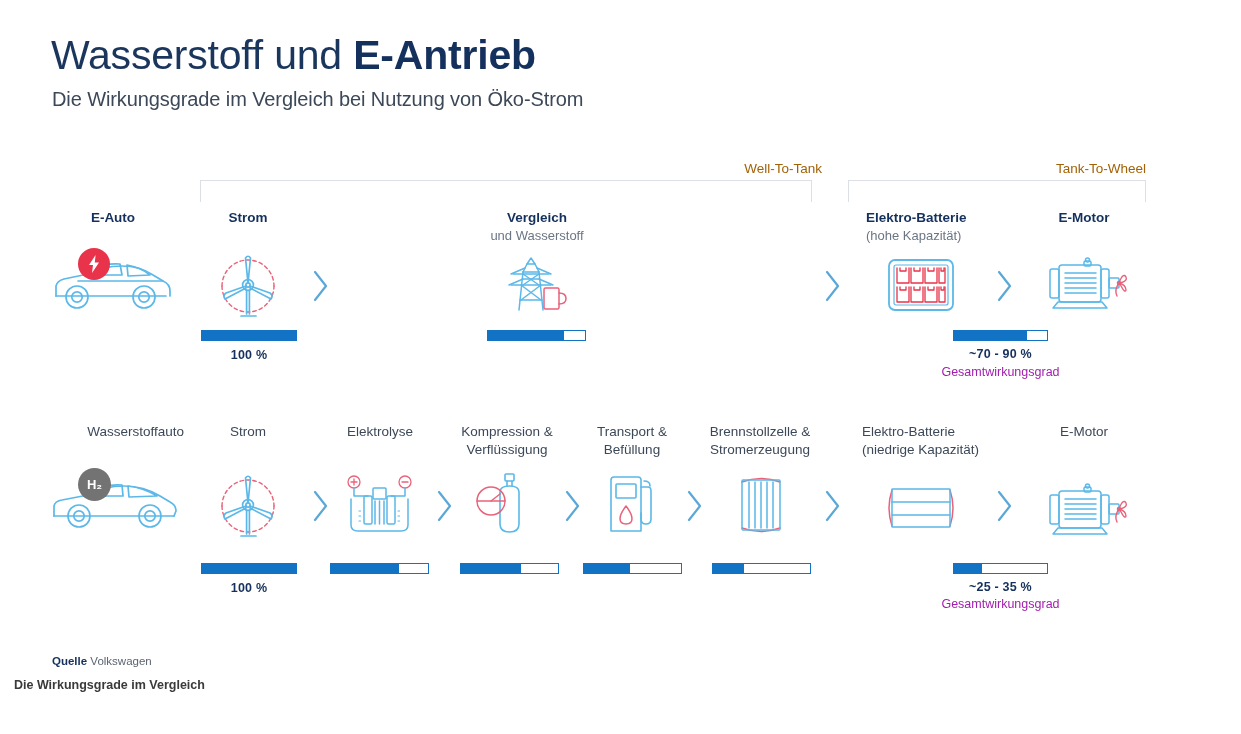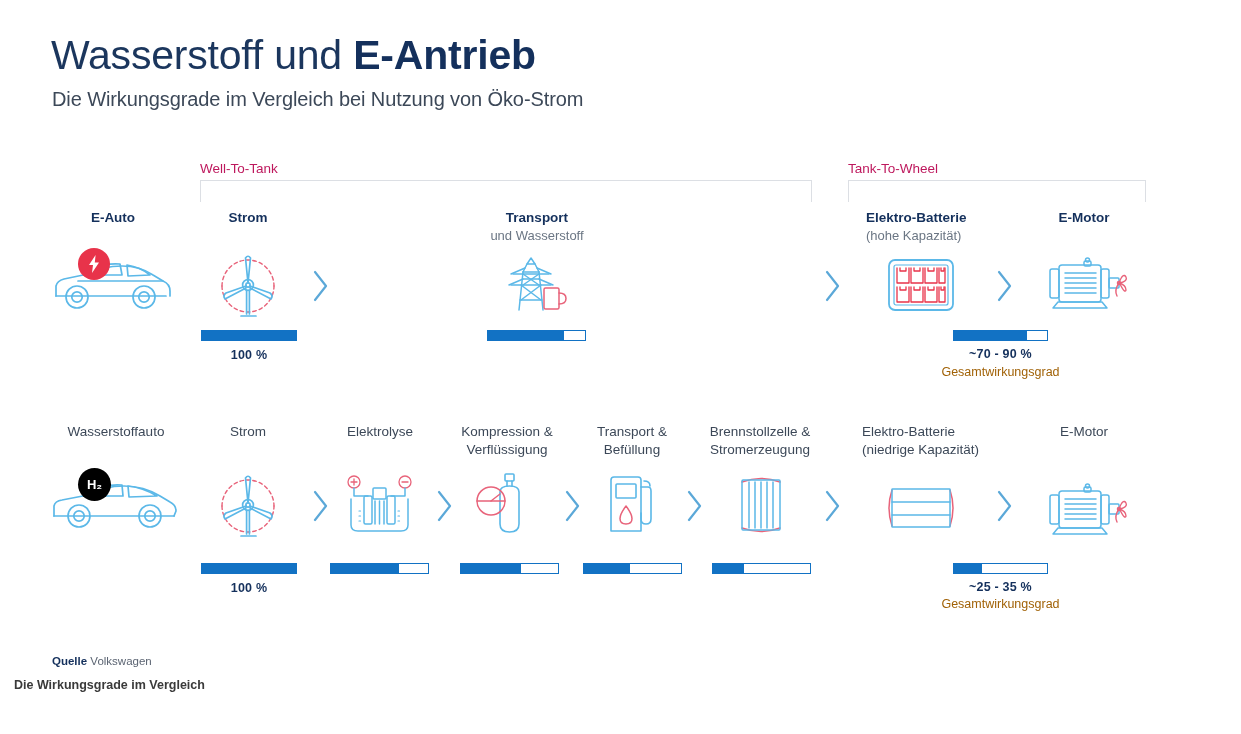--- a/index.html
+++ b/index.html
@@ -19,22 +19,22 @@
   }
   .title .bold { font-weight: 700; color:#14305c; }
   .subtitle {
     position: absolute; left: 52px; top: 88px;
     font-size: 20px; color: #3c4858; font-weight: 400;
     letter-spacing: -0.1px; white-space: nowrap;
   }
 
   
   .phase-label {
-    position: absolute; font-size: 13.5px; color: #be185d;
-    font-weight: 400; text-align: left; white-space: nowrap;
+    position: absolute; font-size: 13.5px; color: #a16207;
+    font-weight: 400; text-align: right; white-space: nowrap;
   }
   .bracket {
     position: absolute;
     border: 1px solid #dcdfe4;
     border-bottom: none;
     height: 22px;
   }
 
   
   .cell { position: absolute; text-align: center; }
@@ -61,21 +61,21 @@
     overflow: hidden;
   }
   .bar .fill { height: 100%; background: #1272c4; }
   .bar-label {
     position: absolute; font-size: 12.5px; font-weight: 700;
     color: #14305c; text-align: center; white-space: nowrap;
     letter-spacing: 0.2px;
   }
   .bar-sub {
     position: absolute; font-size: 12.5px; font-weight: 400;
-    color: #a16207; text-align: center; white-space: nowrap;
+    color: #a21caf; text-align: center; white-space: nowrap;
   }
 
   
   .source {
     position: absolute; left: 52px; top: 655px;
     font-size: 11.5px; color: #5b6472; font-weight: 400;
   }
   .source b { color:#14305c; font-weight:700; }
   .caption {
     position: absolute; left: 14px; top: 678px;
@@ -145,21 +145,21 @@
   </div>
   <div class="bar-label" style="left:201px; top:348px; width:96px;">100 %</div>
 
   <div class="chev" style="left:310px; top:268px;">
     <svg width="22" height="36" viewBox="0 0 22 36">
       <path d="M5 4 L16 18 L5 32" fill="none" stroke="#5ba8d8" stroke-width="2.2" stroke-linecap="round" stroke-linejoin="round"></path>
     </svg>
   </div>
 
   <div class="cell" style="left:440px; top:209px; width:194px;">
-    <div class="cell-title bold">Transport</div>
+    <div class="cell-title bold">Vergleich</div>
     <div class="cell-sub">und Wasserstoff</div>
   </div>
   <div class="icon-box" style="left:503px; top:252px; width:68px; height:66px;">
     <svg width="68" height="66" viewBox="0 0 68 66">
       <g fill="none" stroke="#5bb8e8" stroke-width="1.5" stroke-linecap="round" stroke-linejoin="round">
         <path d="M28 6 L24 12 L32 12 Z"></path>
         <path d="M24 12 L20 20 M32 12 L36 20"></path>
         <path d="M10 22 L46 22"></path>
         <path d="M8 22 L22 16 M48 22 L34 16"></path>
         <path d="M20 20 L36 20"></path>
@@ -247,37 +247,37 @@
       </g>
     </svg>
   </div>
 
   <div class="bar" style="left:953px; top:330px; width:95px;">
     <div class="fill" style="width:78%;"></div>
   </div>
   <div class="bar-label" style="left:933px; top:347px; width:135px;">~70 - 90 %</div>
   <div class="bar-sub" style="left:933px; top:365px; width:135px;">Gesamtwirkungsgrad</div>
 
-  <div class="cell" style="left:48px; top:423px; width:136px;">
+  <div class="cell" style="left:48px; top:423px; width:136px;text-align:right;">
     <div class="cell-title reg">Wasserstoffauto</div>
   </div>
   <div class="icon-box" style="left:48px; top:470px; width:134px; height:66px;">
     <svg width="134" height="66" viewBox="0 0 134 66">
       <g fill="none" stroke="#5bb8e8" stroke-width="1.7" stroke-linejoin="round" stroke-linecap="round">
         <path d="M6 46 L6 36 Q7 31 14 30 L40 25 Q56 16 76 16 Q96 16 112 26 L122 32 Q128 35 128 41 L126 46"></path>
         <path d="M6 46 L126 46"></path>
         <path d="M42 26 L50 18 Q62 14 74 15 L75 26 Z"></path>
         <path d="M80 16 Q96 18 109 26 L81 27 Z"></path>
         <circle cx="31" cy="46" r="11"></circle>
         <circle cx="102" cy="46" r="11"></circle>
         <circle cx="31" cy="46" r="5.2"></circle>
         <circle cx="102" cy="46" r="5.2"></circle>
       </g>
     </svg>
-    <div style="position:absolute; left:30px; top:-2px; width:33px; height:33px; border-radius:50%; background:#000000; display:flex; align-items:center; justify-content:center; color:#fff; font-size:13px; font-weight:700; font-family:'Liberation Sans',sans-serif;">H₂</div>
+    <div style="position:absolute; left:30px; top:-2px; width:33px; height:33px; border-radius:50%; background:#737373; display:flex; align-items:center; justify-content:center; color:#fff; font-size:13px; font-weight:700; font-family:'Liberation Sans',sans-serif;">H₂</div>
   </div>
 
   <div class="cell" style="left:184px; top:423px; width:128px;">
     <div class="cell-title reg">Strom</div>
   </div>
   <div class="icon-box" style="left:213px; top:470px; width:70px; height:72px;">
     <svg width="70" height="72" viewBox="0 0 70 72">
       <g fill="none" stroke-linecap="round" stroke-linejoin="round">
         <path d="M9 36 A26 26 0 0 1 61 36" stroke="#e8637a" stroke-width="1.4" stroke-dasharray="3.5 3"></path>
         <path d="M9 36 A26 26 0 0 0 61 36" stroke="#e8637a" stroke-width="1.4" stroke-dasharray="3.5 3"></path>

